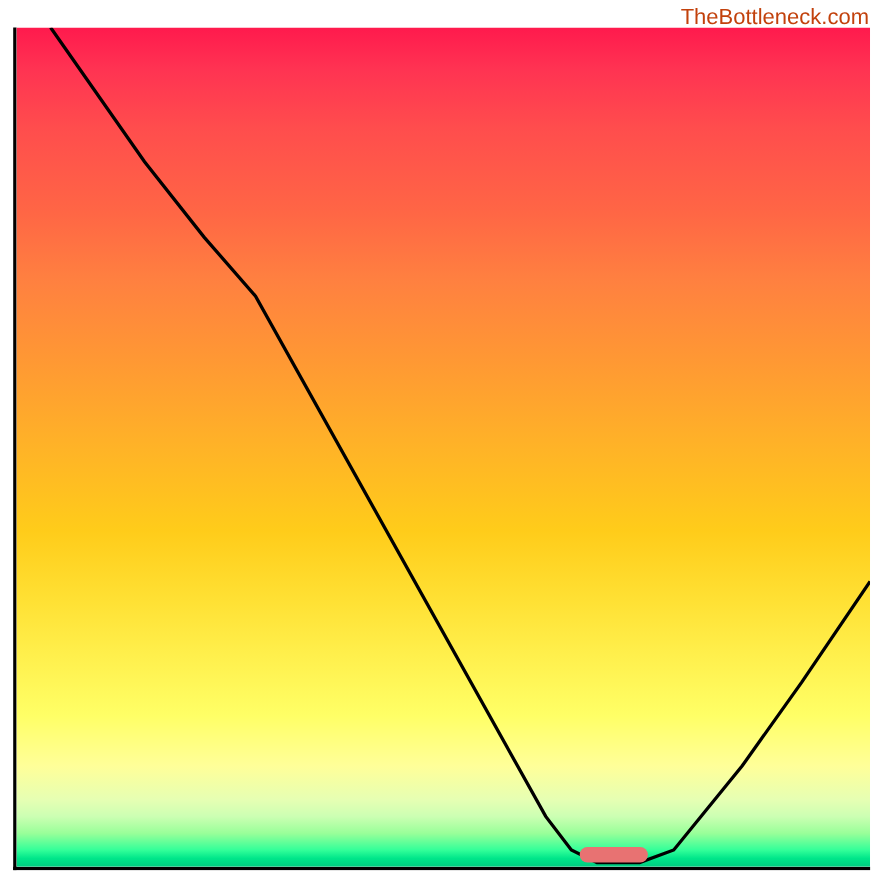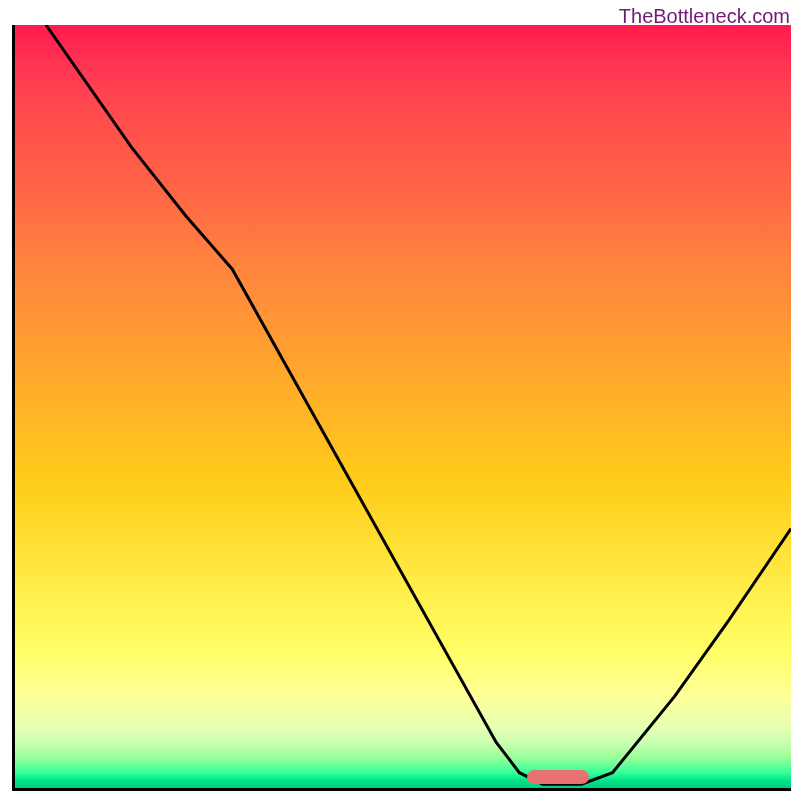--- a/index.html
+++ b/index.html
@@ -9,21 +9,21 @@
     height: 800px;
     background: #ffffff;
     position: relative;
     font-family: Arial, sans-serif;
   }
   .watermark {
     position: absolute;
     top: 5px;
     right: 10px;
     font-size: 20px;
-    color: #701a75;
+    color: #c2410c;
     font-weight: 500;
   }
   .plot-area {
     position: absolute;
     left: 12px;
     top: 25px;
     width: 776px;
     height: 763px;
     border-left: 3px solid #000;
     border-bottom: 3px solid #000;

